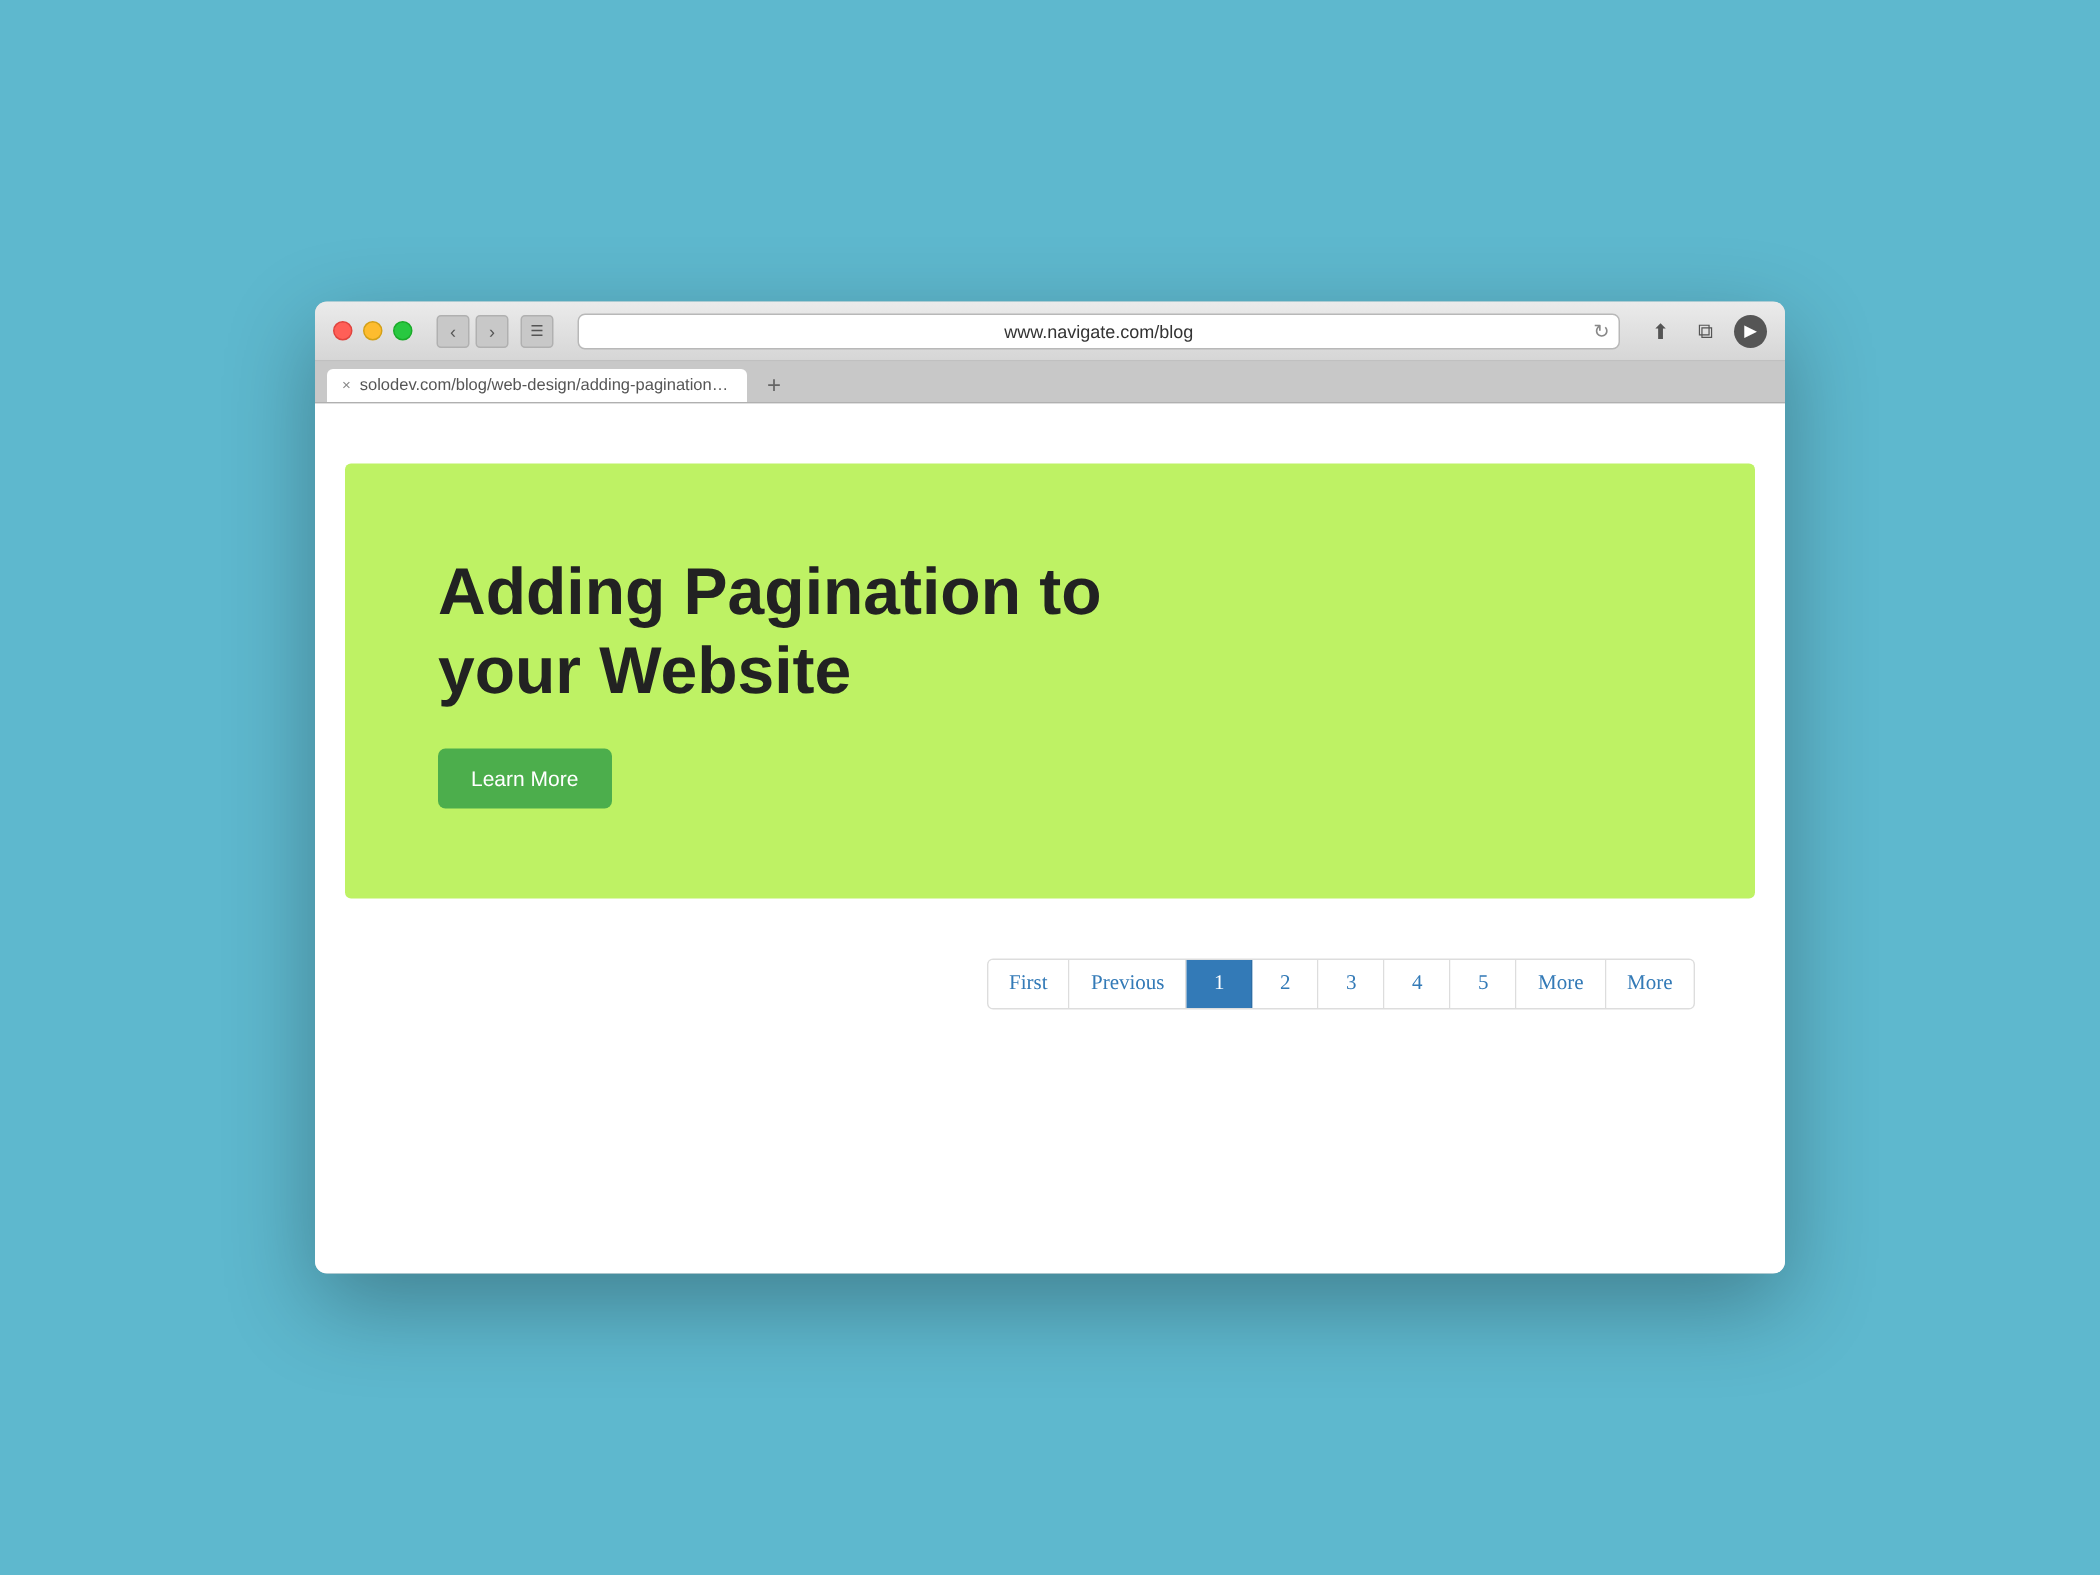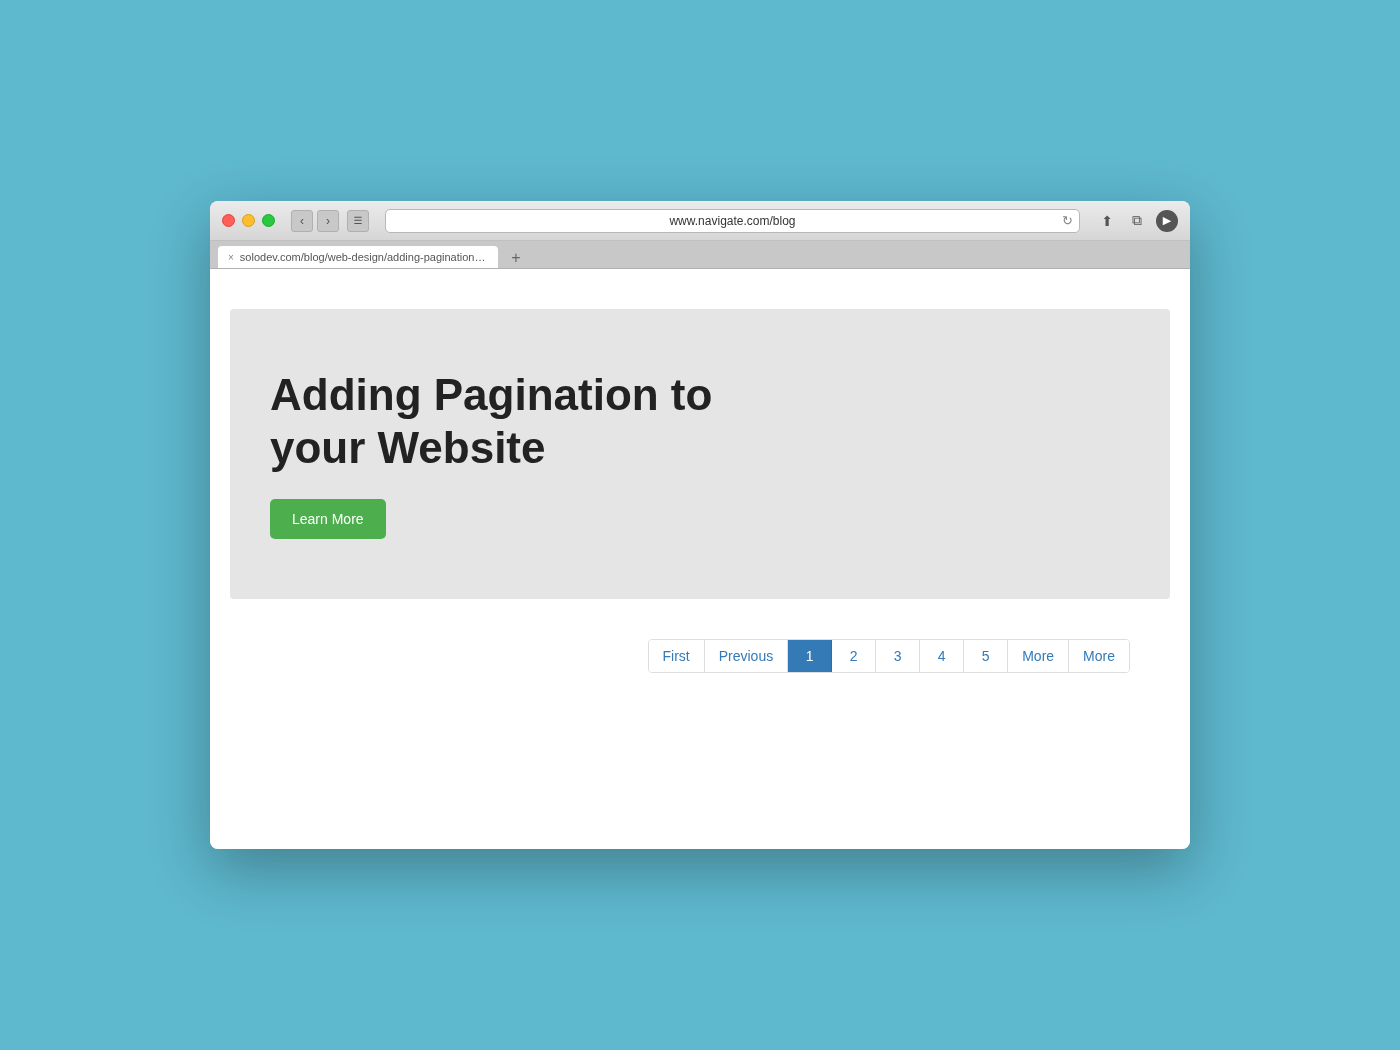--- a/index.html
+++ b/index.html
@@ -190,23 +190,23 @@
 
     
     .page-content {
       background: white;
       min-height: 580px;
       padding: 40px 0 60px 0;
     }
 
     
     .hero-section {
-      background: #e5e5e5;
+      background: #bef264;
       margin: 0 20px;
-      padding: 60px 80px 60px 40px;
+      padding: 60px 80px 60px 62px;
       border-radius: 4px;
     }
 
     .hero-title {
       font-size: 44px;
       font-weight: 700;
       color: #222;
       line-height: 1.2;
       margin-bottom: 24px;
       max-width: 500px;
@@ -229,20 +229,21 @@
       border-radius: 5px;
       cursor: pointer;
       font-weight: 500;
     }
 
     
     .pagination-container {
       display: flex;
       justify-content: flex-end;
       padding: 40px 60px 30px 0;
+      font-family: Liberation Serif, serif;
     }
 
     .pagination {
       display: flex;
       border: 1px solid #ddd;
       border-radius: 4px;
       overflow: hidden;
     }
 
     .page-item {

